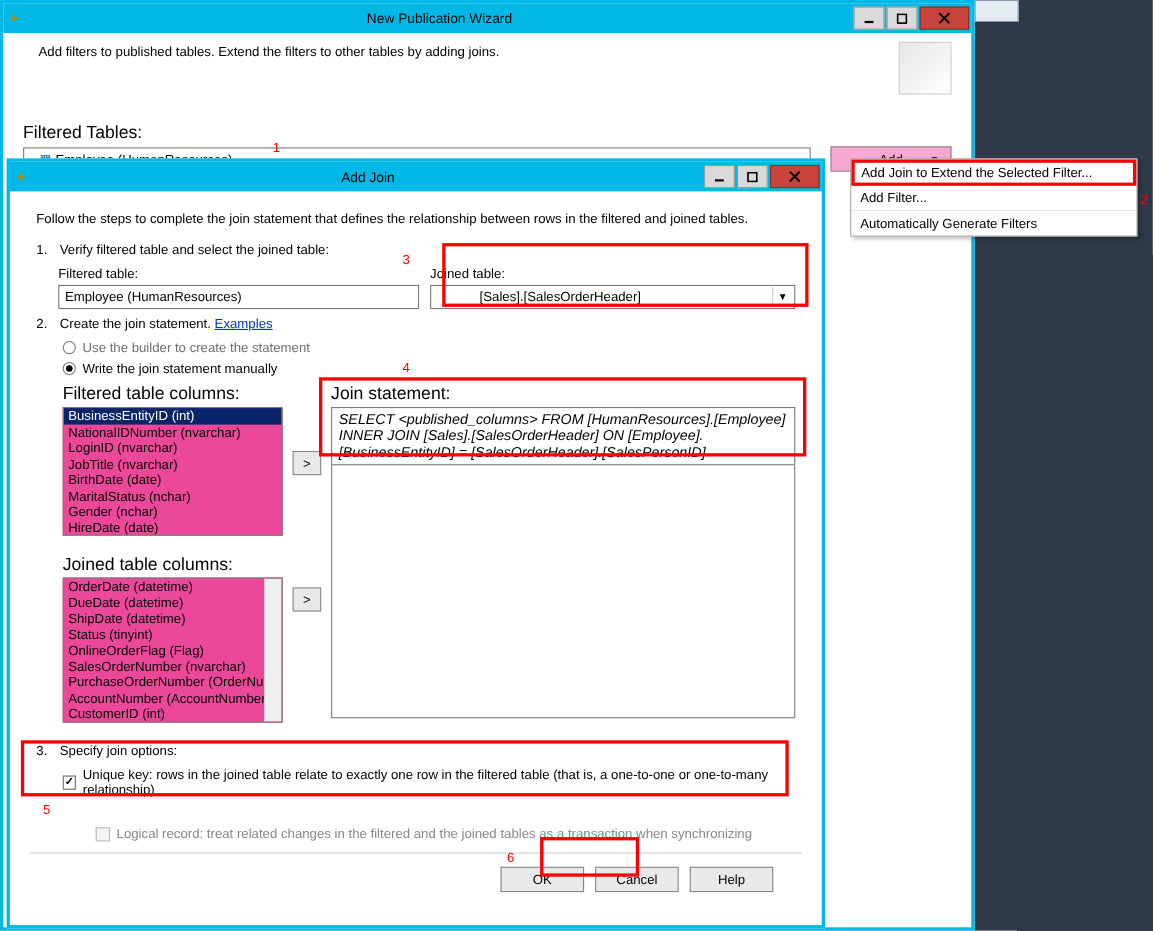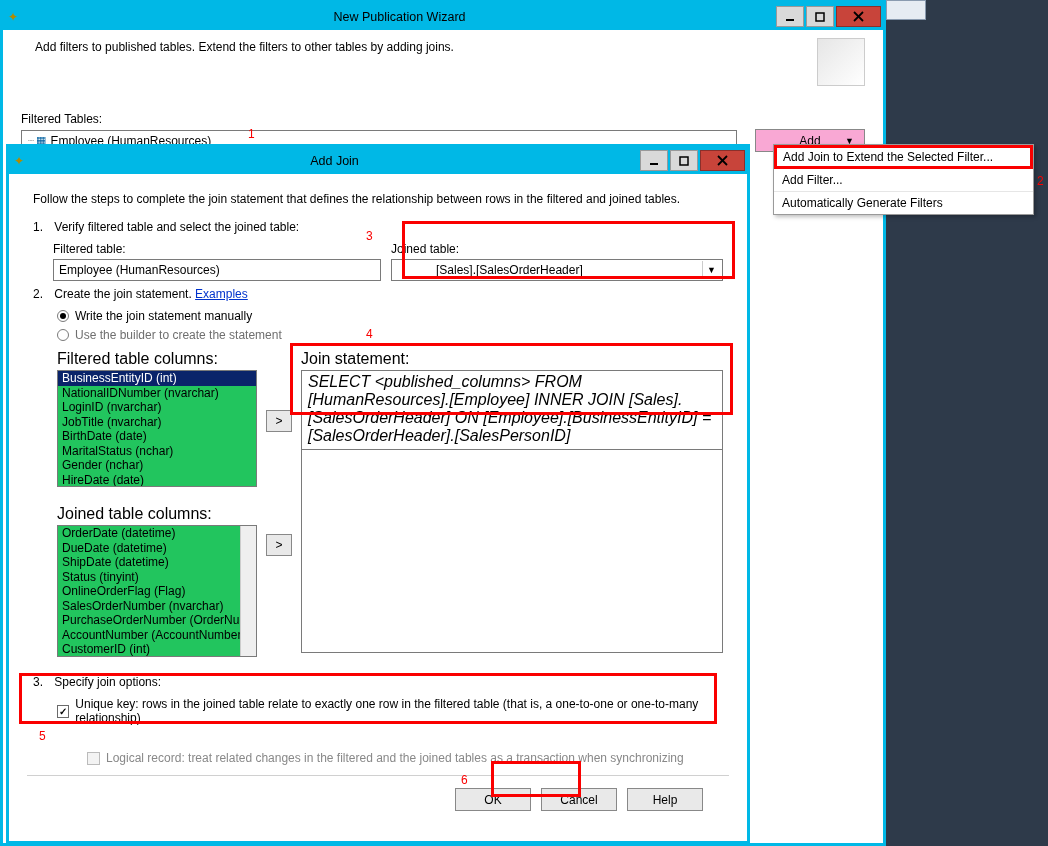--- a/index.html
+++ b/index.html
@@ -12,21 +12,21 @@
   .outer-title { flex: 1; text-align: center; font-size: 12.5px; color: #000; }
   .win-btn { height: 21px; width: 28px; display: inline-flex; align-items: center; justify-content: center; background: #d9d9d9; border: 1px solid #999; margin-right: 2px; cursor: default; }
   .win-close { background: #c8443a; border-color: #8b2f2a; color: #000; width: 45px; }
   .head-panel { padding: 8px 18px 4px; display: flex; }
   .head-left { flex: 1; }
   .head-hdr { font-weight: bold; font-size: 13px; }
   .head-sub { font-size: 12px; padding-left: 14px; margin-top: 2px; }
   .head-right { width: 48px; height: 48px; background: linear-gradient(135deg,#e6e6e6,#fff); border: 1px solid #ccc; }
 
   .filtered-tables-area { padding: 0 18px; margin-top: 22px; }
-  .ft-label { font-size: 12px; }
+  .ft-label { font-size: 16px; }
   .ft-row { display: flex; align-items: center; margin-top: 3px; }
   .ft-box { flex: 1; height: 22px; border: 1px solid #7a7a7a; background: #fff; display: flex; align-items: center; padding-left: 6px; }
   .ft-tree-marker { color: #888; margin-right: 3px; font-size: 10px; letter-spacing: -1px; }
   .ft-icon { color: #0060a0; margin-right: 4px; font-size: 11px; }
   .ft-text { }
   .annot { font-family: Arial,sans-serif; font-size: 12px; color: #fa0000; position: absolute; }
   .ft-add { width: 110px; height: 23px; margin-left: 18px; background: #f9a8d4; border: 1px solid #888; display: flex; align-items: center; justify-content: center; position: relative; }
   .ft-add .arrow { position: absolute; right: 10px; font-size: 9px; color: #000; }
 
   
@@ -64,30 +64,30 @@
   .radio-row.active { color: #000; }
   .radio-dot { width: 12px; height: 12px; border: 1px solid #7a7a7a; border-radius: 50%; display: inline-flex; align-items: center; justify-content: center; background: #fff; }
   .radio-dot.on::after { content: ''; width: 6px; height: 6px; border-radius: 50%; background: #000; }
 
   .cols-layout { display: flex; padding-left: 24px; gap: 8px; margin-top: 8px; }
   .cols-left { width: 200px; }
   .cols-mid { width: 28px; display: flex; flex-direction: column; align-items: center; padding-top: 60px; }
   .cols-right { flex: 1; }
 
   .small-label { font-size: 16px; margin-bottom: 2px; }
-  .listbox { width: 200px; height: 117px; border: 1px solid #7a7a7a; background: #22c55e; overflow: hidden; font-size: 12px; position: relative; }
+  .listbox { width: 200px; height: 117px; border: 1px solid #7a7a7a; background: #ec4899; overflow: hidden; font-size: 12px; position: relative; }
   .listbox .li { padding: 0 4px; height: 14.5px; line-height: 14.5px; white-space: nowrap; }
   .listbox .li.sel { background: #0a246a; color: #fff; }
   .listbox .scrollbar { position: absolute; right: 0; top: 0; width: 16px; height: 100%; background: #efefef; border-left: 1px solid #ccc; }
 
   .shift-btn { width: 26px; height: 22px; border: 1px solid #888; background: #e9e9e9; display: flex; align-items: center; justify-content: center; font-size: 12px; margin-bottom: 102px; }
 
   .joined-cols-area { margin-top: 18px; }
 
-  .join-stmt-box { border: 1px solid #7a7a7a; background: #fff; height: 283px; width: 100%; font-size: 16px; }
+  .join-stmt-box { border: 1px solid #7a7a7a; background: #fff; height: 283px; width: 100%; font-size: 13px; }
   .join-stmt-header { padding: 2px 6px 4px; font-style: italic; }
   .join-stmt-hr { border-bottom: 1px solid #7a7a7a; }
 
   .box4 { position: absolute; left: 281px; top: 196px; width: 443px; height: 72px; border: 3px solid #fa0000; pointer-events: none; }
 
   .step3 { margin-top: 6px; }
   .check-row { padding-left: 24px; display: flex; align-items: center; gap: 6px; margin-top: 4px; }
   .check-row.disabled { color: #888; }
   .checkbox { width: 13px; height: 13px; border: 1px solid #6a6a6a; background: #fff; display: inline-flex; align-items: center; justify-content: center; font-size: 10px; }
   .checkbox.disabled { border-color: #bbb; background: #f3f3f3; }
@@ -203,27 +203,27 @@
       </div>
     </div>
 
     <div class="box3"></div>
     <span class="annot" style="left:357px; top:82px;">3</span>
 
     <div class="step step2">
       <span class="stepno">2.</span>
       <span class="steplbl"><span>Create the join statement.</span> <span class="examples-link">Examples</span></span>
     </div>
+    <div class="radio-row">
+      <span class="radio-dot"></span>
+      <span>Use the builder to create the statement</span>
+    </div>
     <div class="radio-row active">
       <span class="radio-dot on"></span>
       <span>Write the join statement manually</span>
-    </div>
-    <div class="radio-row">
-      <span class="radio-dot"></span>
-      <span>Use the builder to create the statement</span>
     </div>
     <span class="annot" style="left:357px; top:180px;">4</span>
 
     <div class="cols-layout">
       <div class="cols-left">
         <div class="small-label">Filtered table columns:</div>
         <div class="listbox">
           <div class="li sel">BusinessEntityID (int)</div>
           <div class="li">NationalIDNumber (nvarchar)</div>
           <div class="li">LoginID (nvarchar)</div>

